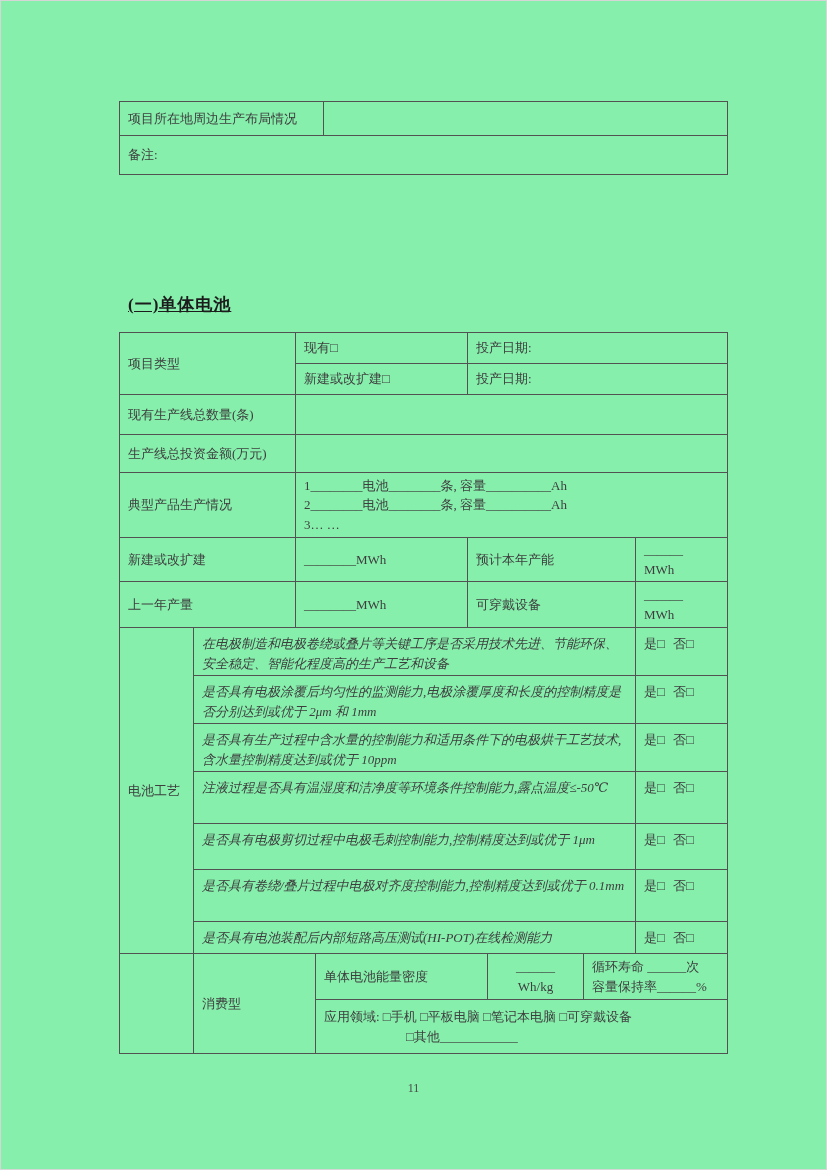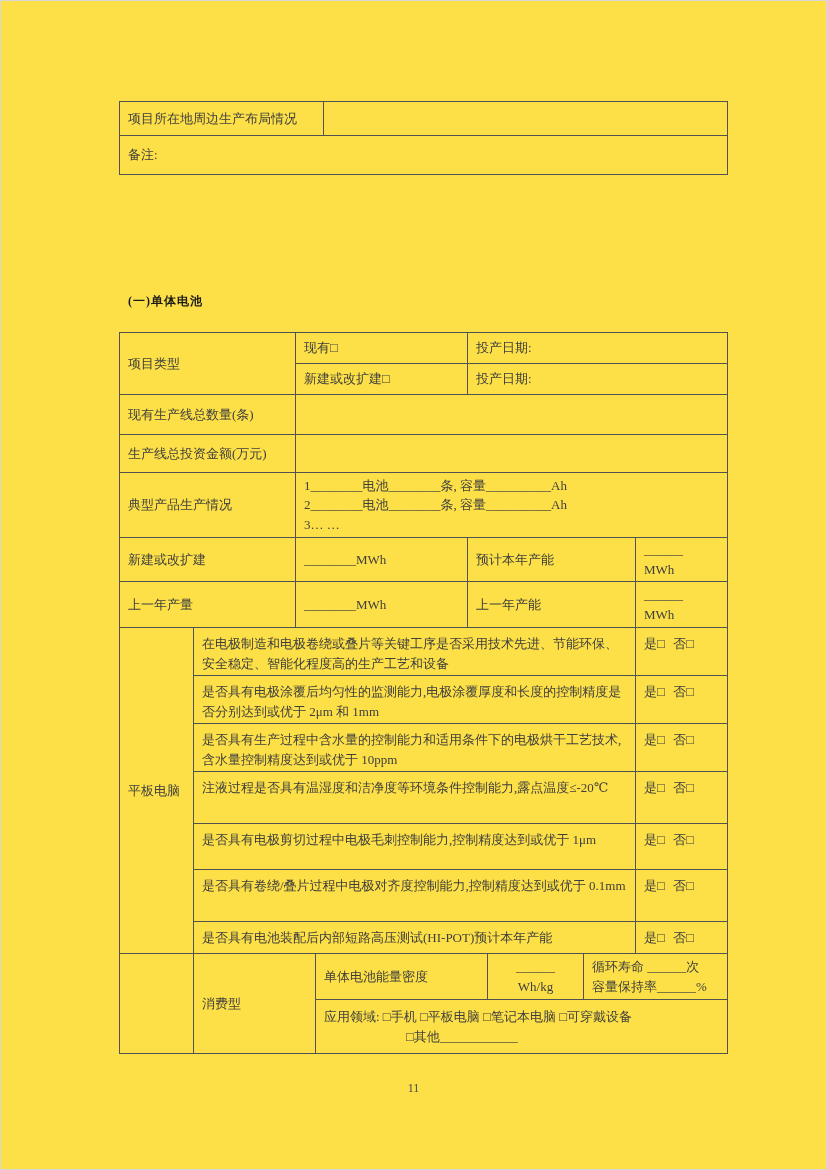--- a/index.html
+++ b/index.html
@@ -1,55 +1,55 @@
 <!DOCTYPE html>
 <html><head>
 <meta charset="utf-8">
 <style>
   html,body{margin:0;padding:0;background:#f2f2f2;}
   .page{
     position:relative;
     width:827px;height:1170px;
     margin:0 auto;
-    background:#fde047;
+    background:#86efac;
     box-shadow:inset 0 0 0 1px #d6d6d6;
     font-family:"Liberation Serif","DejaVu Serif",serif;
     color:#3e3e3e;
     overflow:hidden;
   }
   table{border-collapse:collapse;table-layout:fixed;position:absolute;}
   td{
     border:1.5px solid #525252;
     font-size:13px;
     line-height:1.5;
     padding:2px 8px;
     vertical-align:middle;
     color:#3e3e3e;
     overflow:hidden;
   }
   .intro{left:119px;top:101px;width:608px;}
   .main{left:119px;top:332px;width:608px;}
   .lbl{text-align:left;}
   .center{}
-  .q{vertical-align:top;padding-top:6px;}
+  .q{vertical-align:top;padding-top:6px;font-style:italic;}
   .ans{vertical-align:top;padding-top:6px;word-spacing:5px;white-space:nowrap;}
   .nowrap{white-space:nowrap;}
   .stack-left div{white-space:nowrap;}
   .stack-center{text-align:center;}
   .stack-center div{white-space:nowrap;}
   .indent2{padding-left:82px;}
   .h1{
     position:absolute;left:128px;top:250px;
     font-family:"DejaVu Sans","Liberation Sans",sans-serif;
     font-weight:bold;font-size:19px;color:#1c1c1c;letter-spacing:1px;
   }
   .h2{
     position:absolute;left:128px;top:293px;
     font-family:"Liberation Serif","DejaVu Serif",serif;
-    font-weight:bold;font-size:12px;color:#1c1c1c;letter-spacing:1px;
+    font-weight:bold;font-size:17px;color:#1c1c1c;letter-spacing:1px;text-decoration:underline;
   }
   .pagenum{
     position:absolute;left:0;top:1081px;width:100%;
     text-align:center;font-size:12px;color:#4a4a4a;
   }
   .app-line{white-space:nowrap;}
 </style>
 </head>
 <body>
 
@@ -121,54 +121,54 @@
       <td colspan="3">预计本年产能</td>
       <td class="stack-left">
         <div>______</div>
         <div>MWh</div>
       </td>
     </tr>
 
     <tr style="height:46px">
       <td class="lbl" colspan="2">上一年产量</td>
       <td class="nowrap" colspan="2">________MWh</td>
-      <td colspan="3">上一年产能</td>
+      <td colspan="3">可穿戴设备</td>
       <td class="stack-left">
         <div>______</div>
         <div>MWh</div>
       </td>
     </tr>
 
     <tr style="height:46px">
-      <td class="lbl" rowspan="7">平板电脑</td>
+      <td class="lbl" rowspan="7">电池工艺</td>
       <td class="q" colspan="6">在电极制造和电极卷绕或叠片等关键工序是否采用技术先进、节能环保、安全稳定、智能化程度高的生产工艺和设备</td>
       <td class="ans">是□ 否□</td>
     </tr>
     <tr style="height:45px">
       <td class="q" colspan="6">是否具有电极涂覆后均匀性的监测能力,电极涂覆厚度和长度的控制精度是否分别达到或优于 2μm 和 1mm</td>
       <td class="ans">是□ 否□</td>
     </tr>
     <tr style="height:48px">
       <td class="q" colspan="6">是否具有生产过程中含水量的控制能力和适用条件下的电极烘干工艺技术,含水量控制精度达到或优于 10ppm</td>
       <td class="ans">是□ 否□</td>
     </tr>
     <tr style="height:52px">
-      <td class="q" colspan="6">注液过程是否具有温湿度和洁净度等环境条件控制能力,露点温度≤-20℃</td>
+      <td class="q" colspan="6">注液过程是否具有温湿度和洁净度等环境条件控制能力,露点温度≤-50℃</td>
       <td class="ans">是□ 否□</td>
     </tr>
     <tr style="height:46px">
       <td class="q" colspan="6">是否具有电极剪切过程中电极毛刺控制能力,控制精度达到或优于 1μm</td>
       <td class="ans">是□ 否□</td>
     </tr>
     <tr style="height:52px">
       <td class="q" colspan="6">是否具有卷绕/叠片过程中电极对齐度控制能力,控制精度达到或优于 0.1mm</td>
       <td class="ans">是□ 否□</td>
     </tr>
     <tr style="height:32px">
-      <td class="q" colspan="6">是否具有电池装配后内部短路高压测试(HI-POT)预计本年产能</td>
+      <td class="q" colspan="6">是否具有电池装配后内部短路高压测试(HI-POT)在线检测能力</td>
       <td class="ans">是□ 否□</td>
     </tr>
 
     <tr style="height:46px">
       <td rowspan="2"></td>
       <td class="center" rowspan="2" colspan="2">消费型</td>
       <td colspan="2">单体电池能量密度</td>
       <td class="stack-center">
         <div>______</div>
         <div>Wh/kg</div>

